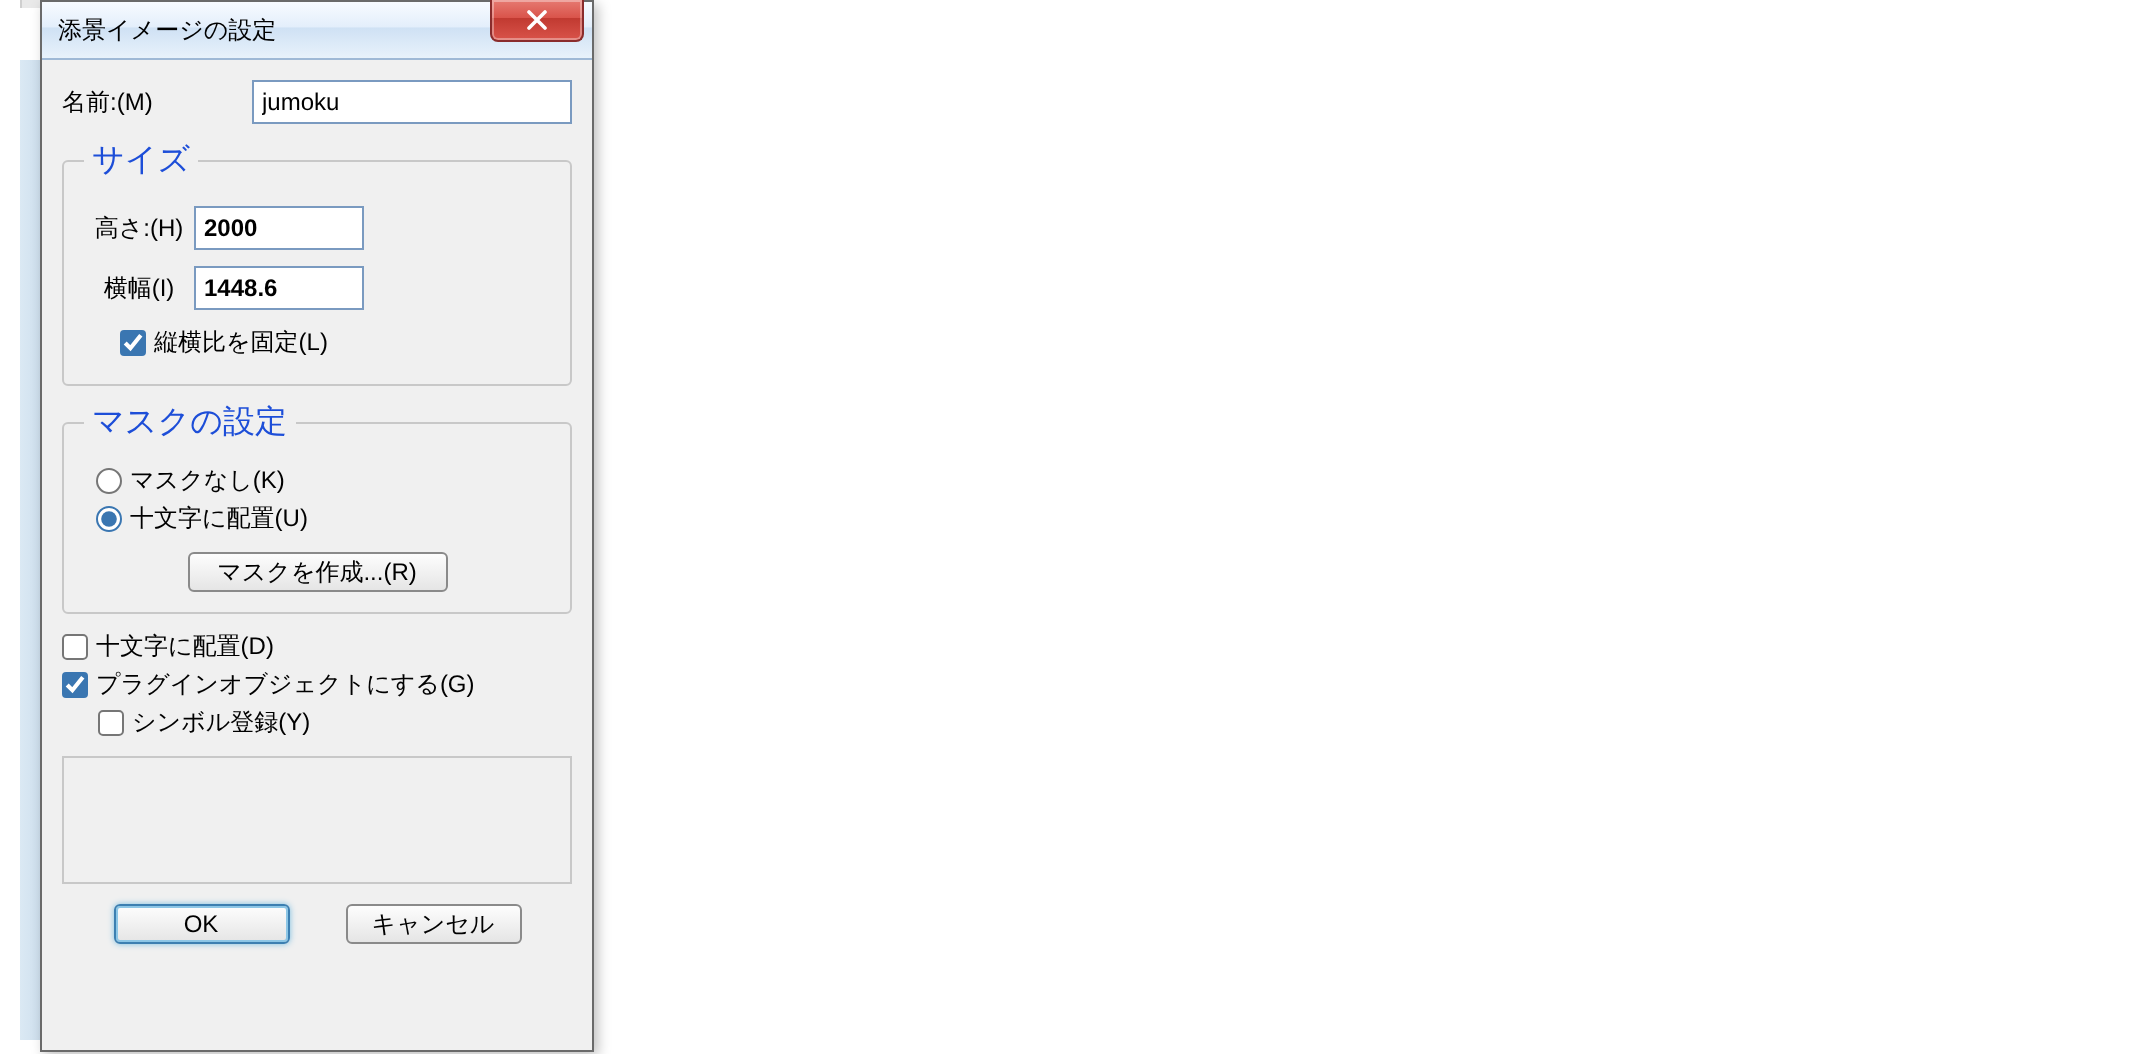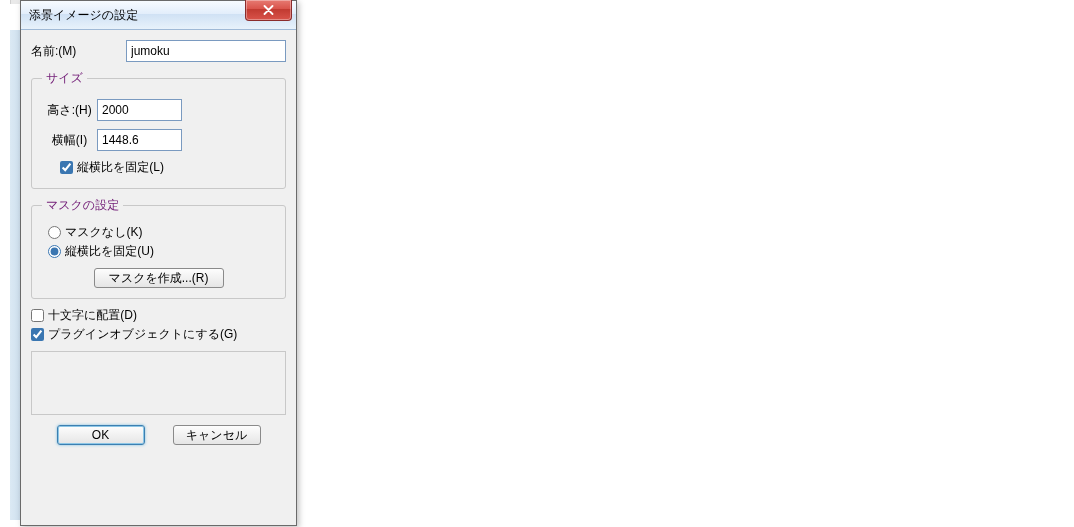--- a/index.html
+++ b/index.html
@@ -15,24 +15,24 @@
   .titlebar .title{padding-left:8px;font-size:12px;color:#000;}
   .close-btn{position:absolute;top:-1px;right:4px;width:45px;height:20px;border:1px solid #8a2c2c;border-top:none;border-radius:0 0 4px 4px;background:linear-gradient(to bottom,#e67a72 0%,#d9534a 45%,#c13a31 46%,#d9534a 100%);display:flex;align-items:center;justify-content:center;box-shadow:inset 0 0 0 1px rgba(255,255,255,.35);}
   .close-btn svg{display:block;}
   
   .body{padding:10px 10px 8px 10px;}
   .row{display:flex;align-items:center;margin-bottom:8px;}
   .lbl{display:inline-block;}
   input[type=text]{height:18px;border:1px solid #7a9ac0;padding:1px 4px;font-family:inherit;font-size:12px;background:#fff;box-sizing:content-box;}
   
   fieldset{border:1px solid #c8c8c8;border-radius:3px;margin:0 0 8px 0;padding:8px 10px 10px 10px;}
-  legend{padding:0 4px;color:#701a75;font-size:12px;}
+  legend{padding:0 4px;color:#1d4ed8;font-size:16px;}
   .size-row{display:flex;align-items:center;margin:4px 0 8px 0;}
   .size-row .lbl{width:55px;text-align:center;}
-  .size-row input{width:75px;}
+  .size-row input{width:75px;font-weight:bold;}
   .chk{display:flex;align-items:center;margin:2px 0;}
   .chk input{margin:0 4px 0 0;}
   .chk.ind1{margin-left:18px;}
   .rad{display:flex;align-items:center;margin:2px 0 2px 6px;}
   .rad input{margin:0 4px 0 0;}
   .btn{height:20px;border:1px solid #8a8a8a;border-radius:3px;background:linear-gradient(to bottom,#fdfdfd,#e5e5e5);font-family:inherit;font-size:12px;padding:0 10px;cursor:default;}
   .mask-btn-row{text-align:center;margin-top:8px;}
   .opts{margin:4px 0 8px 0;}
   .preview{height:62px;border:1px solid #c8c8c8;background:#f0f0f0;margin:4px 0 10px 0;}
   .footer{display:flex;justify-content:center;gap:28px;padding-bottom:4px;}
@@ -87,36 +87,40 @@
       </fieldset>
 
       <fieldset>
         <legend>マスクの設定</legend>
         <label class="rad">
           <input type="radio" name="mask" style="">
           <span>マスクなし(K)</span>
         </label>
         <label class="rad">
           <input type="radio" name="mask" checked="" style="">
-          <span>縦横比を固定(U)</span>
+          <span>十文字に配置(U)</span>
         </label>
         <div class="mask-btn-row">
           <button class="btn" style="width:130px">マスクを作成...(R)</button>
         </div>
       </fieldset>
 
       <div class="opts">
         <label class="chk">
           <input type="checkbox" style="">
           <span>十文字に配置(D)</span>
         </label>
         <label class="chk">
           <input type="checkbox" checked="" style="">
           <span>プラグインオブジェクトにする(G)</span>
         </label>
+        <label class="chk ind1">
+          <input type="checkbox" style="">
+          <span>シンボル登録(Y)</span>
+        </label>
       </div>
 
       <div class="preview"></div>
 
       <div class="footer">
         <button class="btn default">OK</button>
         <button class="btn">キャンセル</button>
       </div>
     </div>
   </div>

